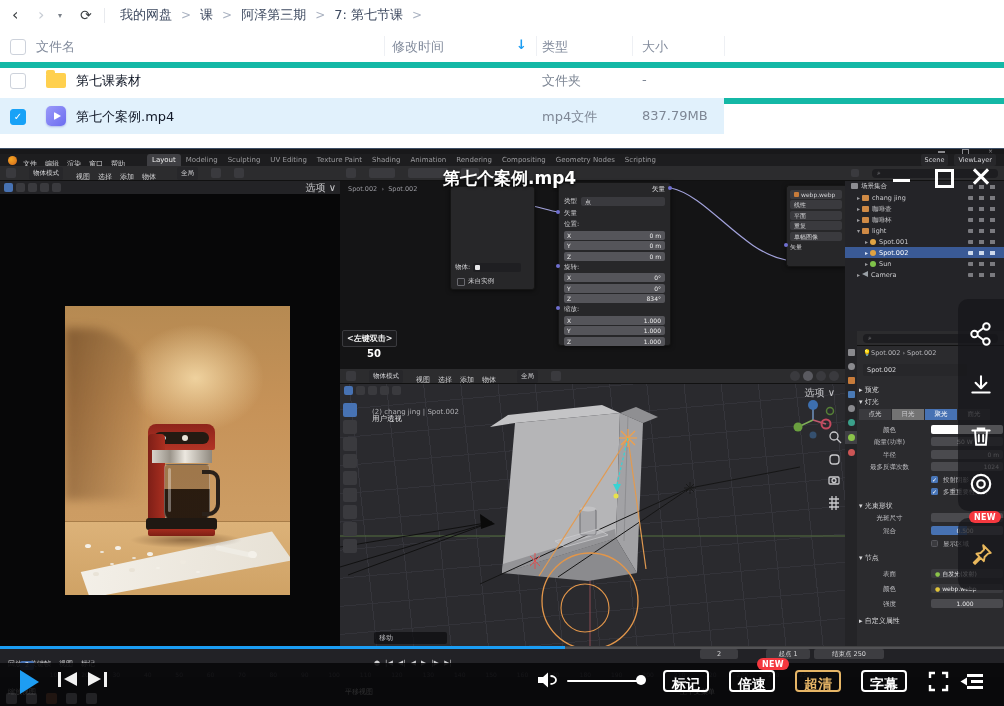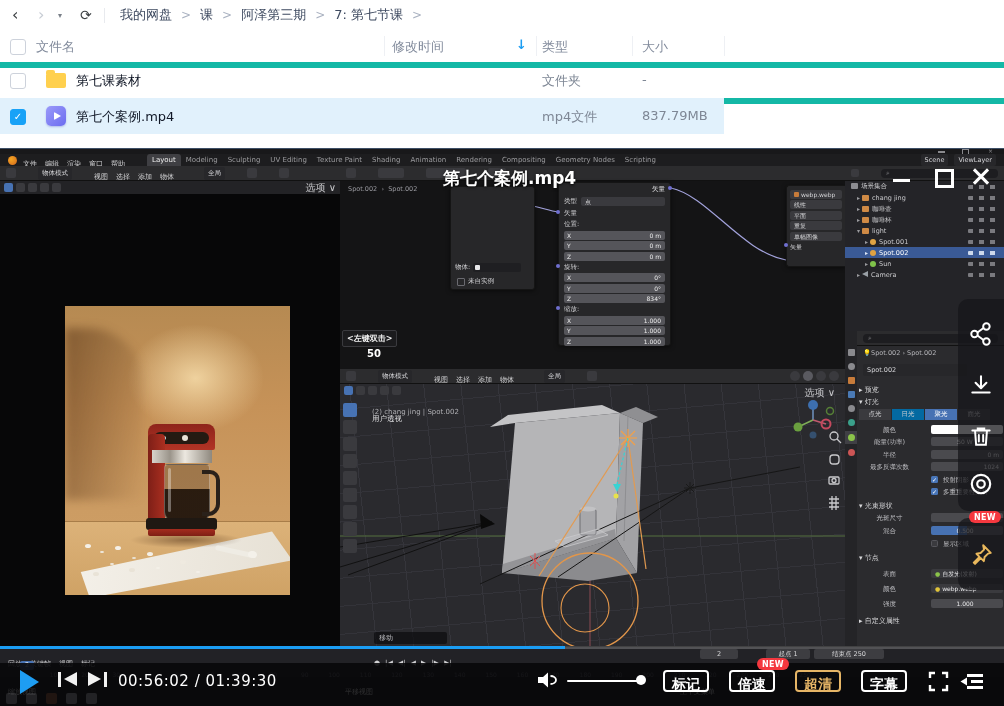--- a/index.html
+++ b/index.html
@@ -19,21 +19,21 @@
   .row-line{border-bottom:6px solid #14b8a6}
   .vdiv{width:1px;background:#eef0f4}
   .folder{width:20px;height:15px;background:#ffd04e;border-radius:2px;position:relative}
   .folder:before{content:"";position:absolute;left:0;top:-3px;width:9px;height:4px;background:#ffd04e;border-radius:2px 2px 0 0}
   .vicon{width:20px;height:20px;border-radius:5px;background:linear-gradient(135deg,#9a9af9,#6c6cf0);position:relative;box-shadow:0 1px 2px rgba(90,90,200,.35)}
   .vicon:before{content:"";position:absolute;left:8px;top:6px;border-left:7px solid #fff;border-top:4.5px solid transparent;border-bottom:4.5px solid transparent;border-radius:1px}
   
   #player{position:absolute;left:0;top:148px;width:1004px;height:558px;background:#101014;border-top:1px solid #3d4f66}
   #video{position:absolute;inset:0;background:#1a1a1c;overflow:hidden}
   .bl-t{font-size:10px;color:#c9c9cc;line-height:1}
-  .pane-h{position:absolute;height:15px;background:#2c2c2e;border-bottom:1px solid #111;display:flex;align-items:center;gap:22px;padding:0 6px;box-sizing:border-box}
+  .pane-h{position:absolute;height:15px;background:#2c2c2e;border-bottom:1px solid #111;display:flex;align-items:center;gap:13px;padding:0 6px;box-sizing:border-box}
   .sq{width:10px;height:10px;background:#3a3a3e;border-radius:2px;display:inline-block}
   .sq.blue{background:#4772b3}
   .ddl{background:#27272a;border-radius:2px;color:#d5d5d8;font-size:6.5px;padding:2px 4px;white-space:nowrap}
   .menus span{margin-right:8px;font-size:7px;color:#d2d2d4}
   .tabs{display:flex;align-items:flex-end;height:100%}
   .tabs span{font-size:7px;color:#9b9b9e;padding:2px 5px;white-space:nowrap}
   .tabs span.active{background:#3f3f43;color:#f0f0f0;border-radius:3px 3px 0 0}
   .node{position:absolute;background:#272729;border:1px solid #151515;border-radius:3px;box-shadow:0 1px 4px rgba(0,0,0,.5)}
   .n-out span{display:block;text-align:right;font-size:6.5px;color:#d8d8da;margin:2.4px 4px 0 0;position:relative}
   .n-out span:after{content:"";position:absolute;right:-6px;top:1px;width:4px;height:4px;border-radius:50%;background:#6f6fd0}
@@ -419,21 +419,21 @@
         </div>
         <div class="pane-h" style="left:12px;top:0;width:147px">
           <span style="flex:1;height:9px;background:#1d1d20;border-radius:4px;color:#8a8a8e;font-size:7px;line-height:9px;padding-left:5px">⌕</span>
         </div>
         <div class="a bl-t" style="left:18px;top:19px;font-size:6.5px;color:#b5b5b9">💡<span>Spot.002</span> › <span>Spot.002</span></div>
         <div class="a ddl" style="left:18px;top:33px;width:96px">Spot.002</div>
         <div class="a sect" style="left:14px;top:54px">▸ <span>预览</span></div>
         <div class="a sect" style="left:14px;top:66px">▾ <span>灯光</span></div>
         <div class="a" style="left:14px;top:78px;width:132px;display:flex">
             <span class="ltype" style="flex: 1 1 0%; text-align: center; font-size: 6.5px; line-height: 11px; color: rgb(207, 207, 210); background: rgb(58, 58, 62); border-right: 1px solid rgb(43, 43, 46);">点光</span>
-            <span class="ltype" style="flex: 1 1 0%; text-align: center; font-size: 6.5px; line-height: 11px; color: rgb(207, 207, 210); background: #0369a1; border-right: 1px solid rgb(43, 43, 46);">日光</span>
+            <span class="ltype" style="flex: 1 1 0%; text-align: center; font-size: 6.5px; line-height: 11px; color: rgb(207, 207, 210); background: #737373; border-right: 1px solid rgb(43, 43, 46);">日光</span>
             <span class="ltype active" style="flex: 1 1 0%; text-align: center; font-size: 6.5px; line-height: 11px; color: rgb(255, 255, 255); background: rgb(71, 114, 179); border-right: 1px solid rgb(43, 43, 46);">聚光</span>
             <span class="ltype" style="flex: 1 1 0%; text-align: center; font-size: 6.5px; line-height: 11px; color: rgb(207, 207, 210); background: rgb(58, 58, 62); border-right: 1px solid rgb(43, 43, 46);">面光</span>
           </div>
         <div class="prow" style="left:12px;top:94px;width:147px">
             <span class="plab">颜色</span>
             <span class="pfield" style="background:#fff"></span>
           </div>
         <div class="prow" style="left:12px;top:106px;width:147px">
             <span class="plab">能量(功率)</span>
             <span class="pfield" style="text-align:center">50 W</span>
@@ -543,21 +543,20 @@
 
       <div class="a" style="left:20px;top:7px;width:0;height:0;border-left:19px solid #1e9df2;border-top:12px solid transparent;border-bottom:12px solid transparent;cursor:pointer"></div>
       <div class="a" style="left:58px;top:9px;width:22px;height:15px;cursor:pointer">
         <div class="a" style="left:0;top:0;width:3px;height:15px;background:#f2f2f2"></div>
         <div class="a" style="left:6px;top:0;width:0;height:0;border-right:13px solid #f2f2f2;border-top:7.5px solid transparent;border-bottom:7.5px solid transparent"></div>
       </div>
       <div class="a" style="left:88px;top:9px;width:22px;height:15px;cursor:pointer">
         <div class="a" style="left:0;top:0;width:0;height:0;border-left:13px solid #f2f2f2;border-top:7.5px solid transparent;border-bottom:7.5px solid transparent"></div>
         <div class="a" style="left:16px;top:0;width:3px;height:15px;background:#f2f2f2"></div>
       </div>
-      <span class="a" style="left:118px;top:9px;font-size:15px;color:#fff;letter-spacing:.5px">00:56:02 / 01:39:30</span>
 
       <svg class="a" style="left:537px;top:8px;cursor:pointer" width="20" height="18" viewBox="0 0 20 18">
           <polygon points="1,6 6,6 11,1.5 11,16.5 6,12 1,12" fill="#fff"></polygon>
           <path d="M13.5,5 a5.5,4 0 0 1 0,8" stroke="#fff" stroke-width="1.8" fill="none"></path>
         </svg>
       <div class="a" style="left:567px;top:16.5px;width:76px;height:2.5px;background:#fff;border-radius:2px;cursor:pointer"></div>
       <div class="a" style="left:636px;top:12px;width:10px;height:10px;border-radius:50%;background:#fff;cursor:pointer"></div>
 
       <button class="pbtn" style="left:663px">标记</button>
       <button class="pbtn" style="left:729px">倍速</button>

